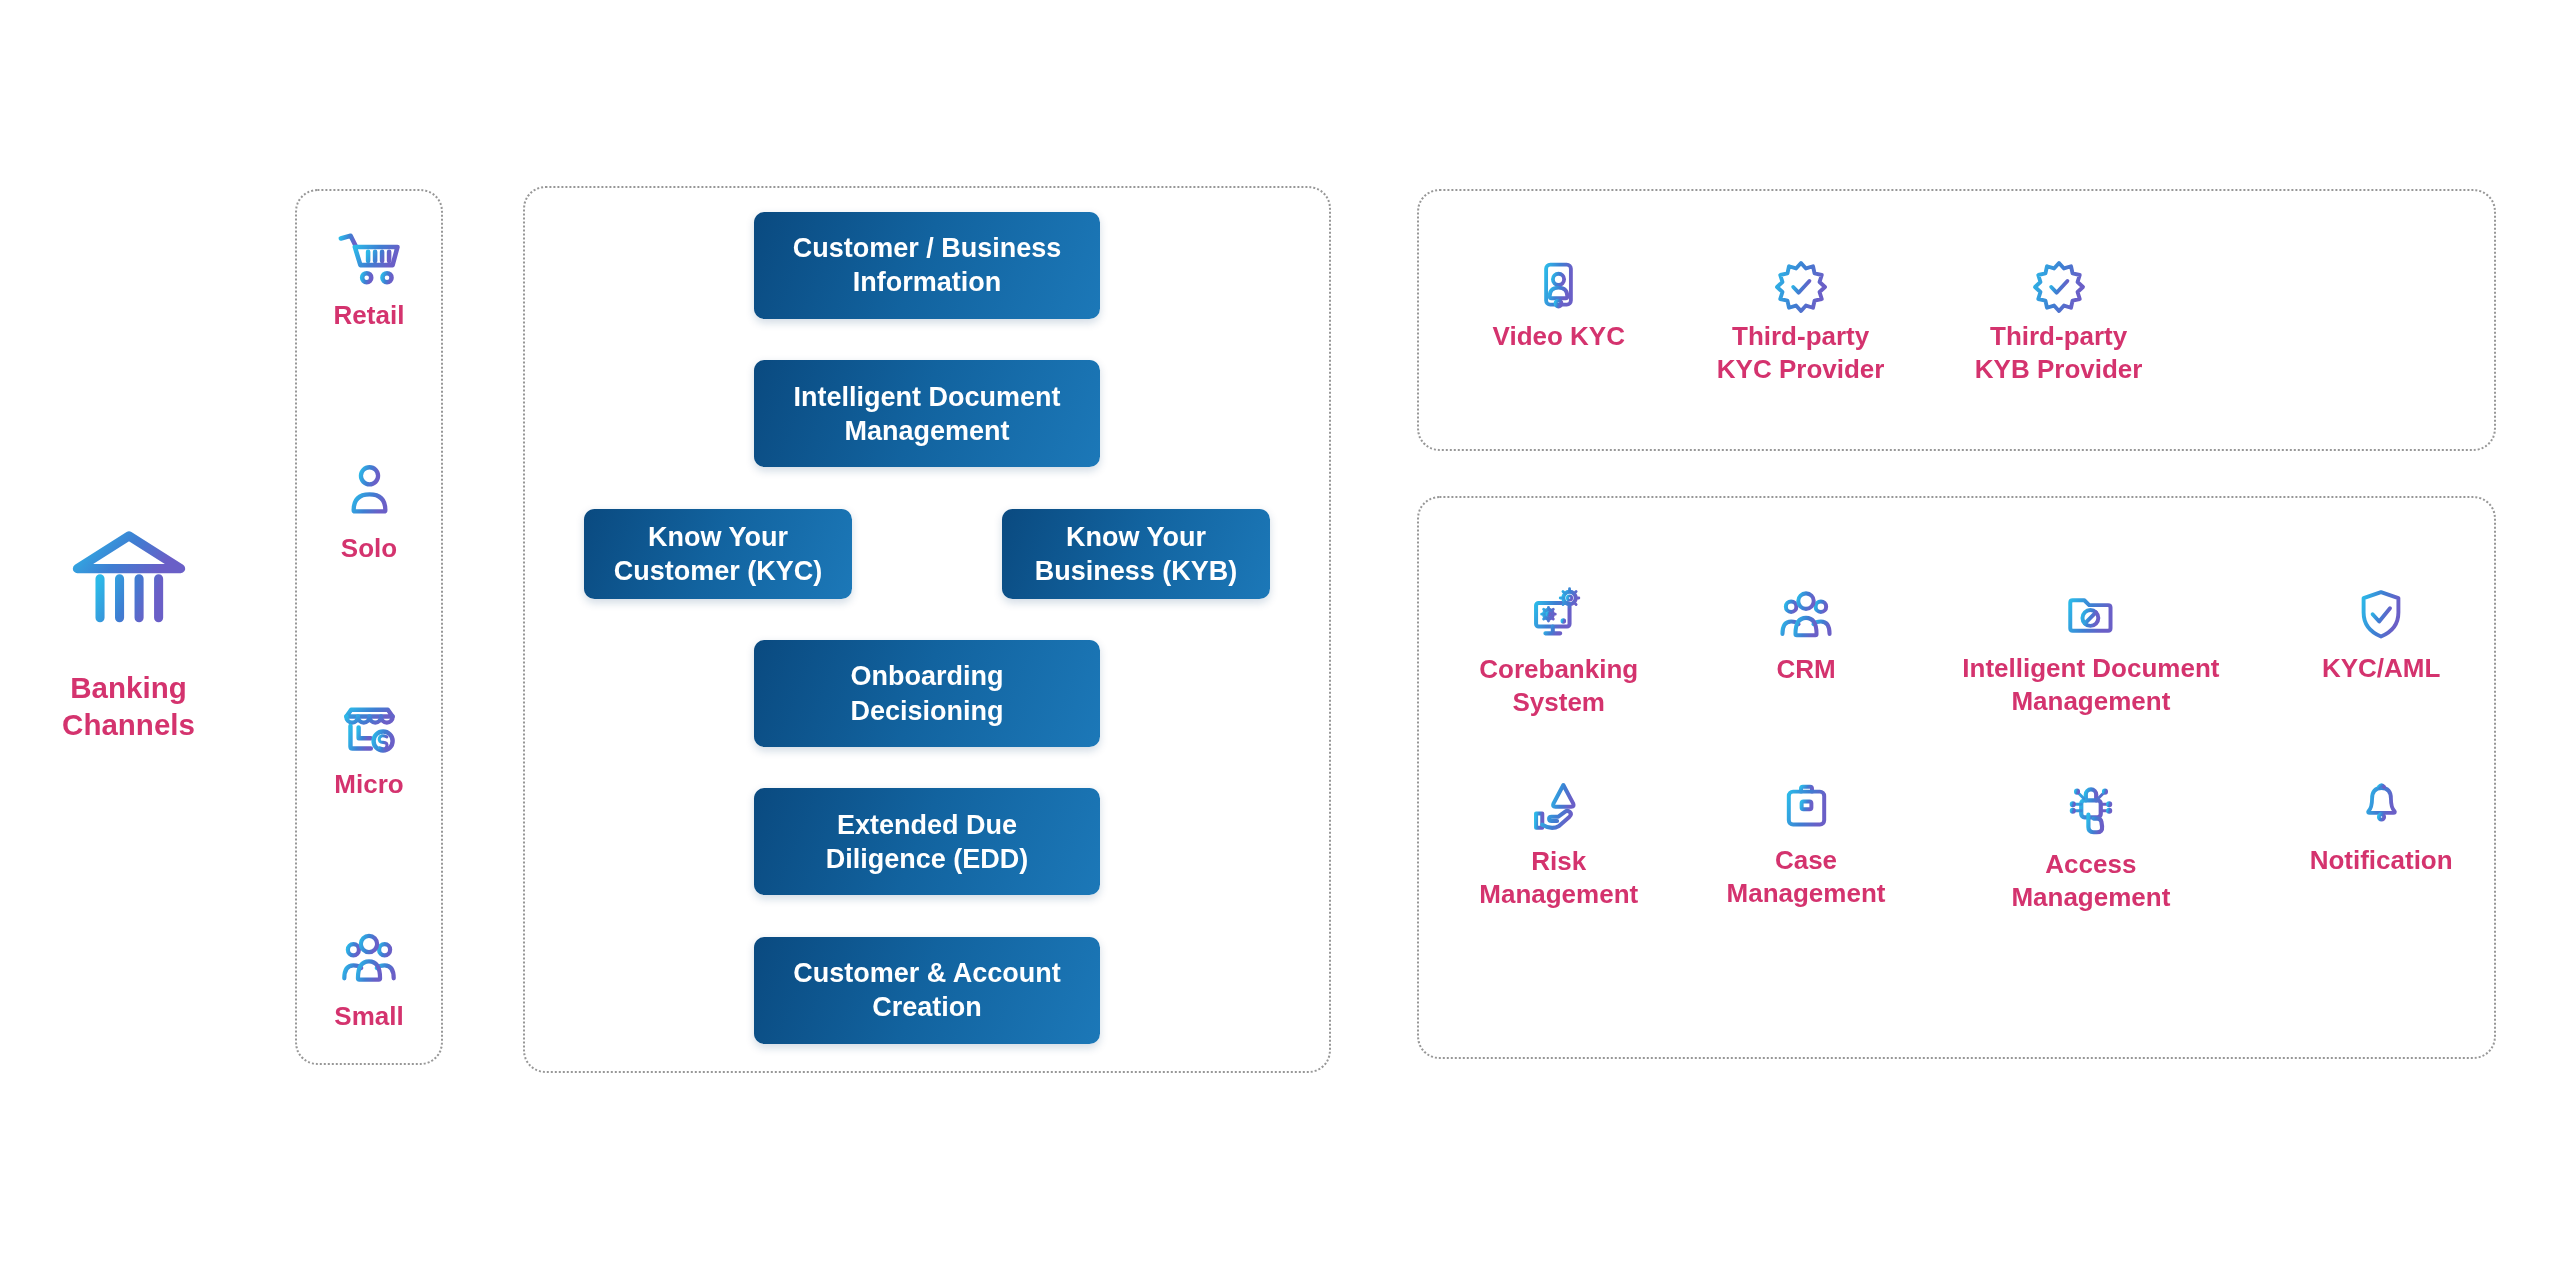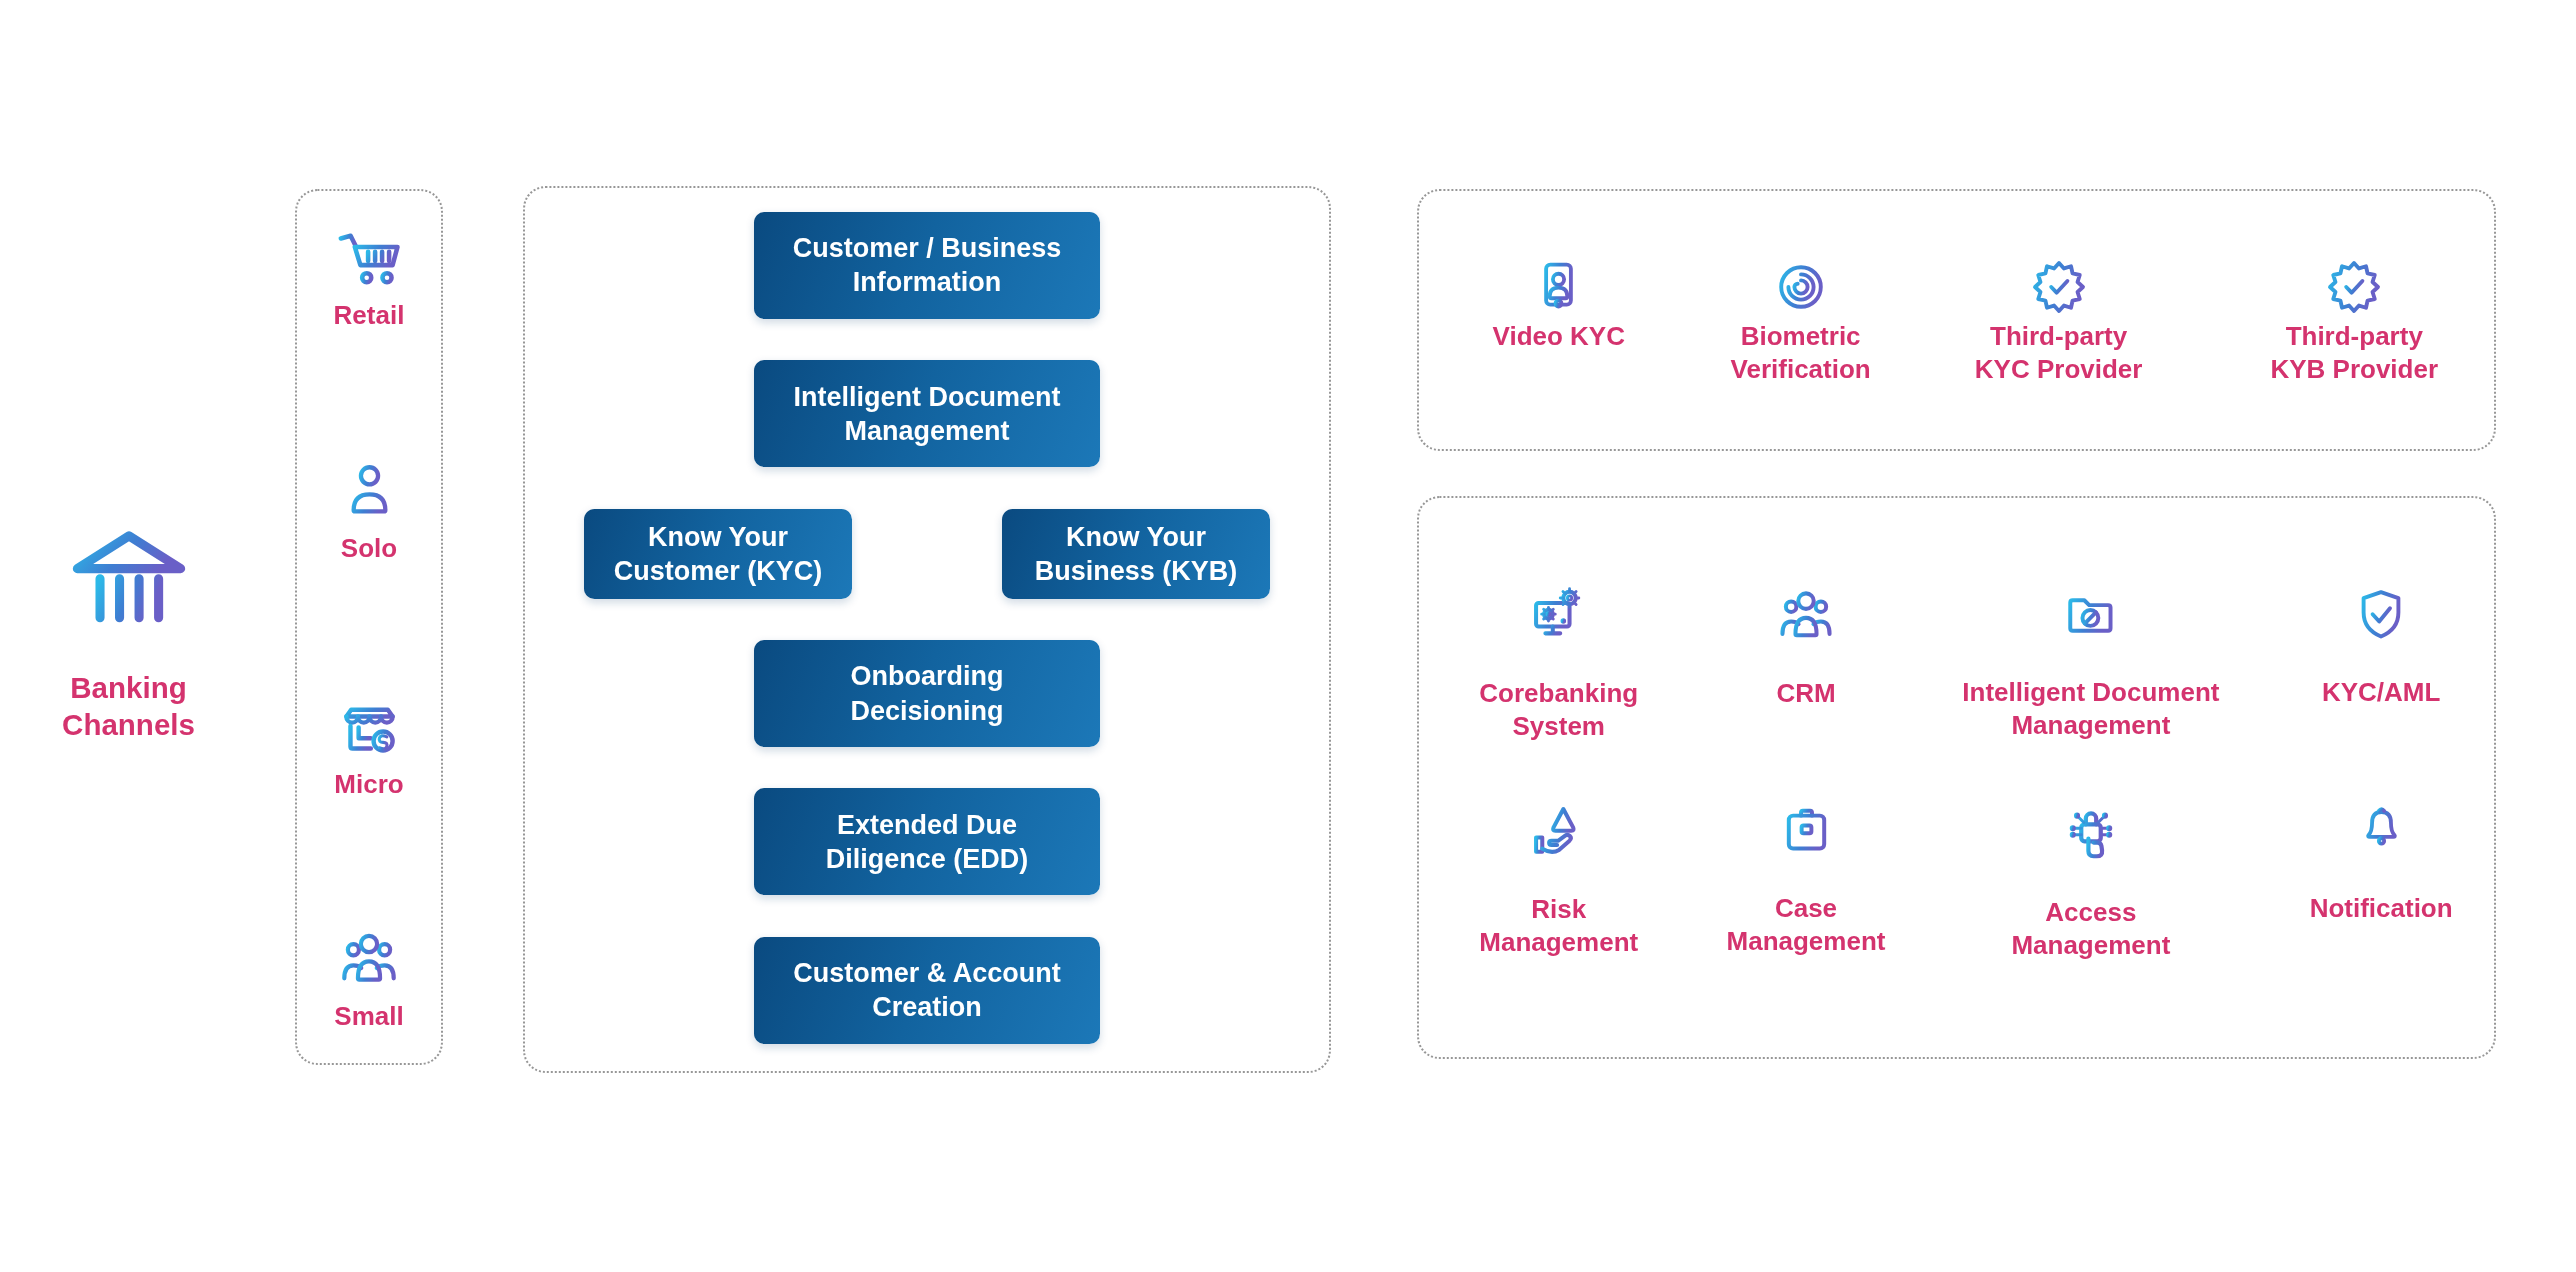--- a/index.html
+++ b/index.html
@@ -51,21 +51,21 @@
     display:grid;grid-template-columns:26% 19% 29% 26%;padding-top:66px;box-sizing:border-box;}
   .service-item{display:flex;flex-direction:column;align-items:center;}
   .service-item .pink-label{margin-top:3px;}
 
   #systems-box{left:1417px;top:496px;width:1079px;height:563px;
     display:flex;flex-direction:column;box-sizing:border-box;}
   .sys-row{display:grid;grid-template-columns:26% 20% 33% 21%;}
   .sys-row1{padding-top:87px;}
   .sys-row2{padding-top:57px;}
   .sys-item{display:flex;flex-direction:column;align-items:center;}
-  .sys-item .pink-label{margin-top:30px;text-align:center;}
+  .sys-item .pink-label{margin-top:6px;text-align:center;}
 
   
   .icon{display:block;}
   .icon path,.icon circle,.icon rect,.icon polyline{
     fill:none;stroke:url(#ig);stroke-width:6.5;
     stroke-linecap:round;stroke-linejoin:round;
   }
   .icon .thin{stroke-width:4.6;}
   .icon .thick{stroke-width:7.2;}
   #grad-defs{position:absolute;width:0;height:0;}
@@ -181,31 +181,20 @@
         <svg class="icon" width="59" height="60" viewBox="0 0 100 100">
           <rect x="29" y="12" width="42" height="68" rx="7"></rect>
           <circle cx="50" cy="37" r="9.5"></circle>
           <path d="M35 66 Q35 51 50 51 Q65 51 65 66 Q65 69 62 69 H38 Q35 69 35 66 Z"></path>
           <circle cx="50" cy="78" r="5"></circle>
         </svg>
       </span>
       <div class="pink-label">Video KYC</div>
     </div>
 
-    <div class="service-item">
-      <span>
-        <svg class="icon" width="60" height="60" viewBox="0 0 100 100">
-          <circle cx="50" cy="50" r="33"></circle>
-          <path d="M50 29 A21 21 0 1 1 29 50"></path>
-          <path d="M50 39 A11 11 0 1 1 39 50 A5.5 5.5 0 0 1 44.5 44.5"></path>
-        </svg>
-      </span>
-      <div class="pink-label">Biometric
-Verification</div>
-    </div>
 
     <div class="service-item">
       <span>
         <svg class="icon" width="60" height="60" viewBox="0 0 100 100">
           <path d="M90 50 L80.9 58.3 L84.6 70 L72.6 72.6 L70 84.6 L58.3 80.9 L50 90 L41.7 80.9 L30 84.6 L27.4 72.6 L15.4 70 L19.1 58.3 L10 50 L19.1 41.7 L15.4 30 L27.4 27.4 L30 15.4 L41.7 19.1 L50 10 L58.3 19.1 L70 15.4 L72.6 27.4 L84.6 30 L80.9 41.7 Z"></path>
           <path d="M37 50 L46 59.5 L64 40"></path>
         </svg>
       </span>
       <div class="pink-label">Third-party
 KYC Provider</div>

